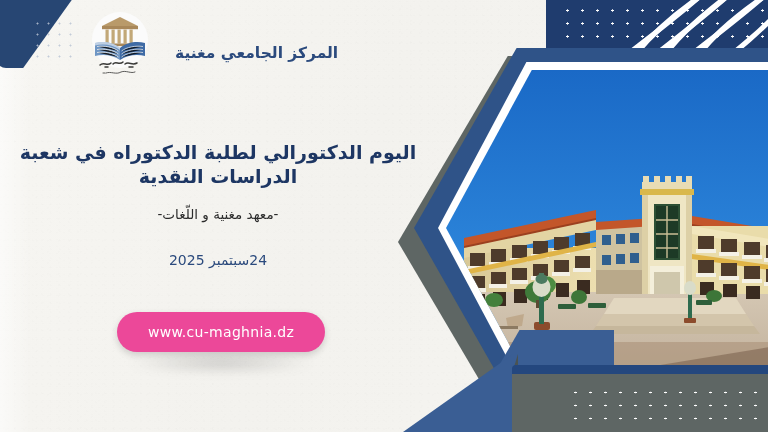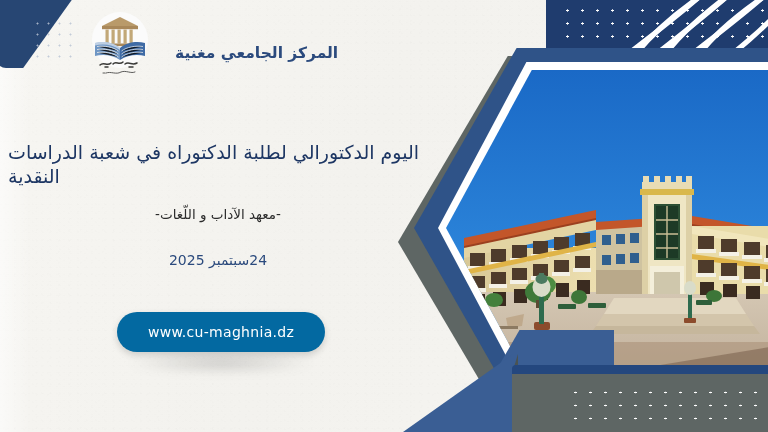--- a/index.html
+++ b/index.html
@@ -63,37 +63,37 @@
   }
   .uni-name{
     position:absolute;left:175px;top:44px;
     font-size:15.5px;font-weight:700;color:#2b4a7d;
     letter-spacing:.2px;direction:rtl;
   }
 
   
   .title{
     position:absolute;left:8px;top:141px;width:420px;
-    text-align:left;direction:rtl;
-    font-size:19px;font-weight:400;line-height:1.25;
+    text-align:center;direction:rtl;
+    font-size:19px;font-weight:700;line-height:1.25;
     color:#1d3663;letter-spacing:0;
   }
   .subtitle{
     position:absolute;left:8px;top:206px;width:420px;
     text-align:center;direction:rtl;
     font-size:13.5px;font-weight:400;color:#2b2b2b;
   }
   .date{
     position:absolute;left:8px;top:252px;width:420px;
     text-align:center;direction:rtl;
     font-size:14px;font-weight:400;color:#2b4a7d;
   }
   .url-btn{
     position:absolute;left:117px;top:312px;width:208px;height:40px;
-    background:#0369a1;border-radius:20px;
+    background:#ec4899;border-radius:20px;
     display:flex;align-items:center;justify-content:center;
     color:#ffffff;font-size:14px;letter-spacing:.3px;direction:ltr;
     box-shadow:0 3px 7px rgba(0,0,0,.16);
   }
   .url-shadow{
     position:absolute;left:126px;top:352px;width:190px;height:22px;
     background:radial-gradient(ellipse at center, rgba(60,60,60,.22), rgba(0,0,0,0) 70%);
     filter:blur(5px);
   }
 
@@ -223,21 +223,21 @@
 
       <g fill="none" stroke="#4a4a48" stroke-width="0.9" stroke-linecap="round">
         <path d="M22 67 C 27 65, 32 69, 37 66 C 42 64, 47 68, 51 66"></path>
         <path d="M19 67 L 21 67"></path>
       </g>
     </svg>
   </div>
   <div class="uni-name">المركز الجامعي مغنية</div>
 
   <div class="title">اليوم الدكتورالي لطلبة الدكتوراه في شعبة الدراسات النقدية</div>
-  <div class="subtitle">-معهد الآداب و اللّغات-</div>
+  <div class="subtitle">-معهد مغنية و اللّغات-</div>
   <div class="date">24سبتمبر 2025</div>
 
   <div class="url-shadow"></div>
   <div class="url-btn">www.cu-maghnia.dz</div>
 
   <div class="chev chev-grey"></div>
   <div class="chev chev-blue"></div>
   <div class="chev photo-white"></div>
 
   <div class="chev photo">

